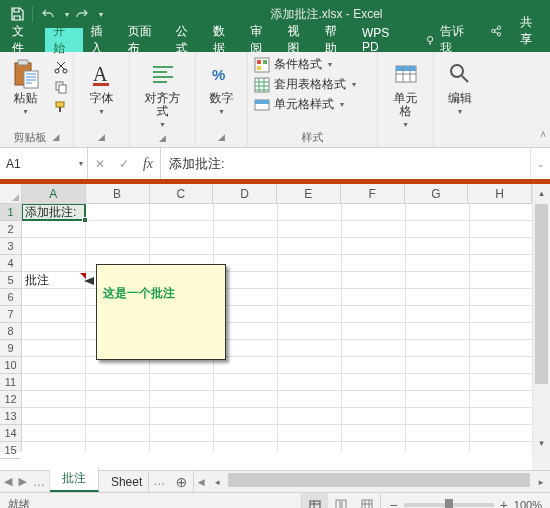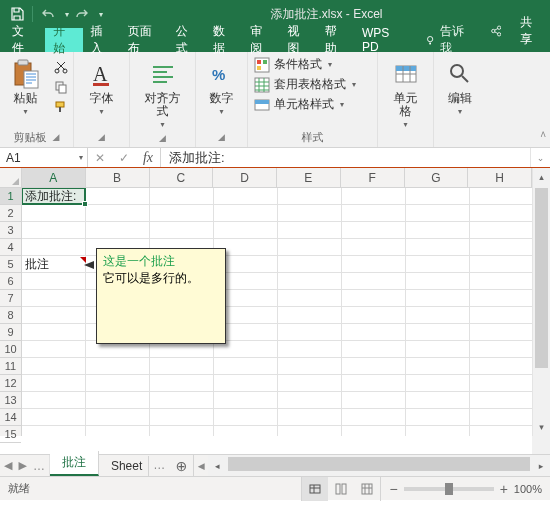--- a/index.html
+++ b/index.html
@@ -38,21 +38,21 @@
   .big-btn .icon-slot { width:32px; height:32px; display:flex; align-items:center; justify-content:center;}
   .big-btn .caption { font-size:12px; color:#333; line-height:13px; text-align:center;}
   .big-btn .drop { font-size:8px; color:#666;}
   .side-col { display:flex; flex-direction:column; gap:2px; padding-top:2px;}
   .mini { width:18px; height:18px; display:flex; align-items:center; justify-content:center;}
   .styles-list { display:flex; flex-direction:column; gap:3px; }
   .styles-item { display:flex; align-items:center; gap:4px; font-size:12px; color:#333;}
   .styles-item .drop{font-size:8px;color:#666; margin-left:2px;}
 
   
-  .fbar { height: 20px; border-bottom:1px solid #c2410c; display:flex; align-items:stretch; }
+  .fbar { height: 36px; border-bottom:5px solid #c2410c; display:flex; align-items:stretch; }
   .namebox { width:88px; border-right:1px solid #d4d4d4; display:flex; align-items:center; padding:0 6px; font-size:12px; color:#333; position:relative;}
   .namebox .dd { position:absolute; right:4px; font-size:8px; color:#666;}
   .fxbtns { display:flex; align-items:center; border-right:1px solid #d4d4d4;}
   .fxbtns .b { width:24px; display:flex; align-items:center; justify-content:center; color:#999;}
   .fxbtns .fx { font-style:italic; color:#555; font-family:"Times New Roman",serif; font-size:14px;}
   .formula-input { flex:1; padding:0 8px; display:flex; align-items:center; font-size:13px; color:#333;}
   .fbar-expand { width:20px; border-left:1px solid #e4e4e4; display:flex; align-items:center; justify-content:center; color:#888; font-size:9px;}
 
   
   .grid-area { position:relative; height: 286px; overflow:hidden;}
@@ -65,21 +65,21 @@
   .rowhead { height:17px; border-bottom:1px solid #d4d4d4; text-align:center; font-size:11px; color:#555; line-height:17px;}
   .rowhead.active { background:#dcdcdc; color:#217346;}
   .cells { position:absolute; left:22px; top:20px; right:18px; bottom:18px; overflow:hidden;}
   .cell-bg-v { position:absolute; top:0; bottom:0; width:1px; background:#e1e1e1;}
   .cell-bg-h { position:absolute; left:0; right:0; height:1px; background:#e1e1e1;}
   .cell-content { position:absolute; font-size:12px; color:#222; padding:1px 3px; line-height:15px;}
   .cell-a1-sel { position:absolute; border:2px solid #217346; background:rgba(33,115,70,0.06); z-index:4;}
   .cell-a1-handle { position:absolute; width:6px; height:6px; background:#217346; border:1px solid #fff; z-index:5;}
   .comment-marker { position:absolute; width:0; height:0; border-left:6px solid transparent; border-top:6px solid #c00000; z-index:4;}
   .comment-box { position:absolute; background:#fffbd5; border:1px solid #333; box-shadow:3px 3px 3px rgba(0,0,0,0.4); padding:4px 6px; font-size:12px; z-index:10; width:130px; height:96px;}
-  .comment-box .author{ color:#1a9e4b; font-weight:normal;}
+  .comment-box .author{ color:#1a9e4b; font-weight:bold;margin-top:16px;}
   .comment-arrow { position:absolute; z-index:9;}
   .comment-arrow::before{content:""; position:absolute; width:0;height:0; border-right:10px solid #333; border-top:4px solid transparent; border-bottom:4px solid transparent;}
   .vscroll { position:absolute; right:0; top:0; bottom:18px; width:18px; background:#f1f1f1; border-left:1px solid #e4e4e4;}
   .vscroll .sbtn{height:18px;display:flex;align-items:center;justify-content:center;color:#666;font-size:9px;}
   .vscroll .thumb{position:absolute;left:2px;right:2px;top:20px;height:180px;background:#cdcdcd;}
   .hscroll { position:absolute; bottom:0; left:0; right:18px; height:18px; display:flex; background:#f1f1f1;}
   .hscroll .sbtn{width:18px;display:flex;align-items:center;justify-content:center;color:#666;font-size:9px;}
   .hscroll .thumb{ height:14px; margin:2px; background:#cdcdcd; }
   .scroll-corner{position:absolute;right:0;bottom:0;width:18px;height:18px;background:#f1f1f1;}
 
@@ -379,21 +379,20 @@
     <div class="cell-a1-handle" style="left:60px;top:13px"></div>
 
     <div class="cell-content" style="left:0;top:0;width:62px;background:rgba(33,115,70,0.08)">添加批注:</div>
     <div class="cell-content" style="left:0;top:68px;width:62px">批注</div>
 
     <div class="comment-marker" style="left:58px;top:69px"></div>
     <div class="comment-arrow" style="left:62px;top:73px"></div>
 
     <div class="comment-box" style="left:74px;top:60px">
       <div class="author">这是一个批注</div>
-      <div>它可以是多行的。</div>
     </div>
   <div class="cell-bg-v" style="left: 63px;"></div>
       <div class="cell-bg-v" style="left: 127px;"></div>
       <div class="cell-bg-v" style="left: 191px;"></div>
       <div class="cell-bg-v" style="left: 255px;"></div>
       <div class="cell-bg-v" style="left: 319px;"></div>
       <div class="cell-bg-v" style="left: 383px;"></div>
       <div class="cell-bg-v" style="left: 447px;"></div>
       <div class="cell-bg-h" style="top: 16px;"></div>
       <div class="cell-bg-h" style="top: 33px;"></div>

